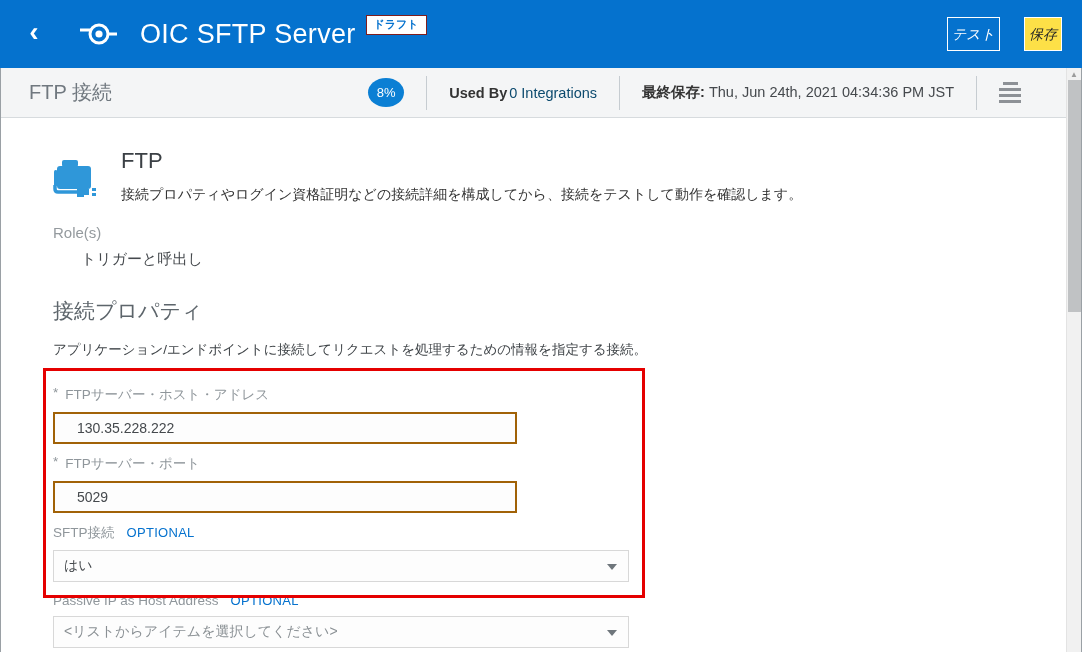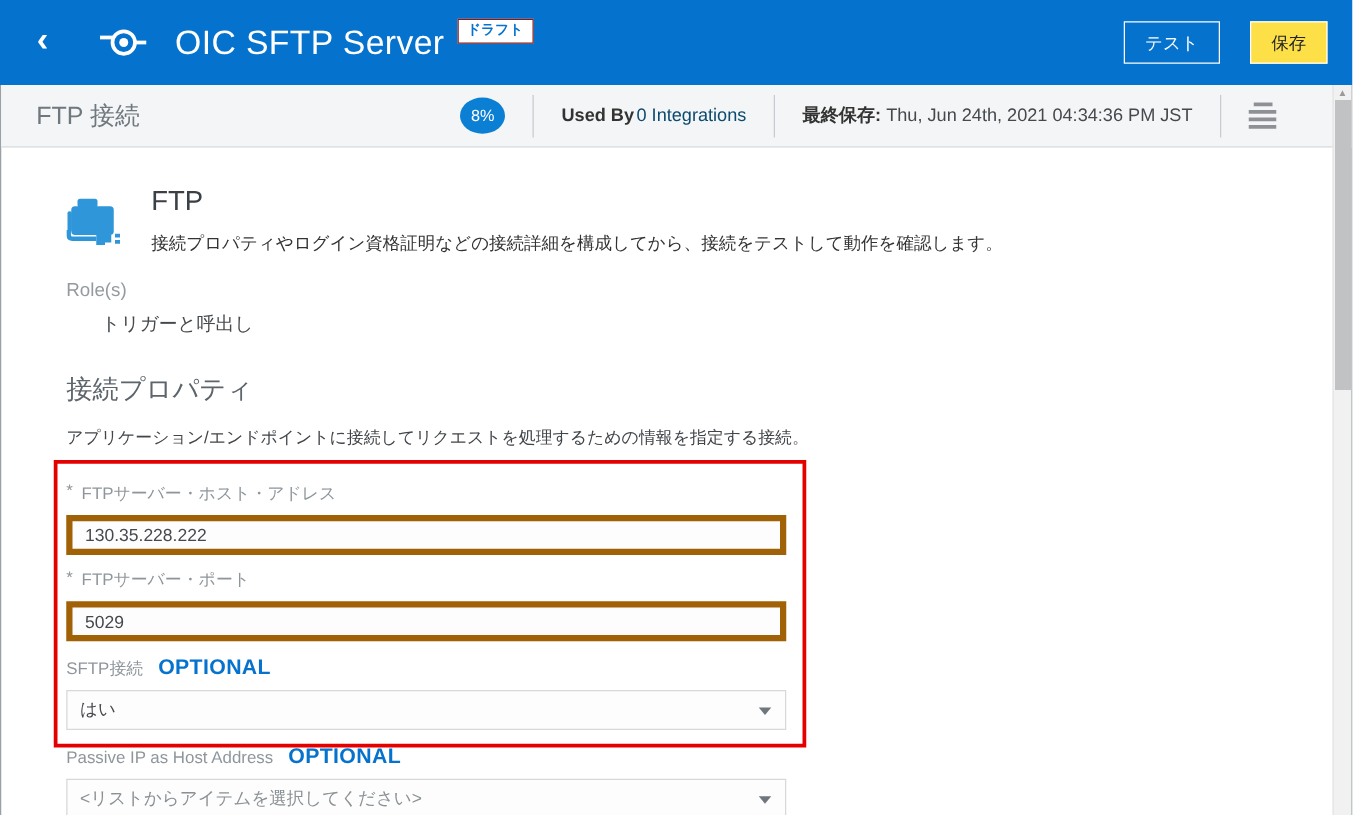--- a/index.html
+++ b/index.html
@@ -22,21 +22,21 @@
   .app-title {
     color:#fff; font-size:27px; font-weight:400; margin-left:22px;
     letter-spacing:0.3px; white-space:nowrap;
   }
   .draft-badge {
     align-self:flex-start; margin-top:15px; margin-left:10px;
     background:#ffffff; color:#0572CE; font-size:11px; font-weight:bold;
     padding:2px 7px 3px; border:1px solid #7f1d1d; line-height:1.2; white-space:nowrap;
   }
   .topbar-actions { margin-left:auto; display:flex; align-items:center; gap:24px; }
-  .btn { font-size:14px; cursor:pointer; padding:8px 16px; line-height:1.2; }
+  .btn { font-size:14px; cursor:pointer; padding:8px 4px; line-height:1.2;font-style:italic; }
   .btn-outline { background:transparent; border:1px solid #ffffff; color:#ffffff; }
   .btn-solid { background:#fde047; border:1px solid #ffffff; color:#222426; }
 
   
   .lower {
     position:absolute; top:68px; left:0; width:1082px; height:584px;
     border-left:1px solid #9aa0a5; border-right:1px solid #9aa0a5;
     background:#fff;
   }
 
@@ -87,24 +87,24 @@
   .section-desc { margin-top:16px; font-size:13.5px; color:#404549; }
 
   .fields { margin-top:16px; width:576px; position:relative; }
   .annotation-box {
     position:absolute; left:-10px; top:-7px; width:602px; height:230px;
     border:3px solid #e50000; pointer-events:none; z-index:5;
   }
   .field { padding-top:11px; }
   .field-label { font-size:13.5px; color:#8f969b; margin-bottom:8px; display:flex; align-items:baseline; }
   .req { margin-right:7px; position:relative; top:-2px; color:#8f969b; }
-  .optional { color:#0572CE; font-size:17px; font-weight:bold; margin-left:12px; letter-spacing:0.3px; }
+  .optional { color:#0572CE; font-size:13px; font-weight:normal; margin-left:12px; letter-spacing:0.3px; }
   .text-input {
-    width:576px; height:32px; background:#fdfdfd; border:5px solid #a16207;
-    font-size:14px; color:#45494d; padding:0 10px;
+    width:464px; height:32px; background:#fdfdfd; border:2px solid #a16207;
+    font-size:14px; color:#45494d; padding:0 22px;
     font-family:"Liberation Sans","DejaVu Sans",sans-serif;
   }
   .select-box {
     width:576px; height:32px; background:#fdfdfd; border:1px solid #d8d8d8;
     font-size:14px; color:#45494d; padding:0 30px 0 10px;
     display:flex; align-items:center; position:relative; cursor:pointer;
   }
   .select-box .caret {
     position:absolute; right:11px; top:13px; width:0; height:0;
     border-left:5px solid transparent; border-right:5px solid transparent;

